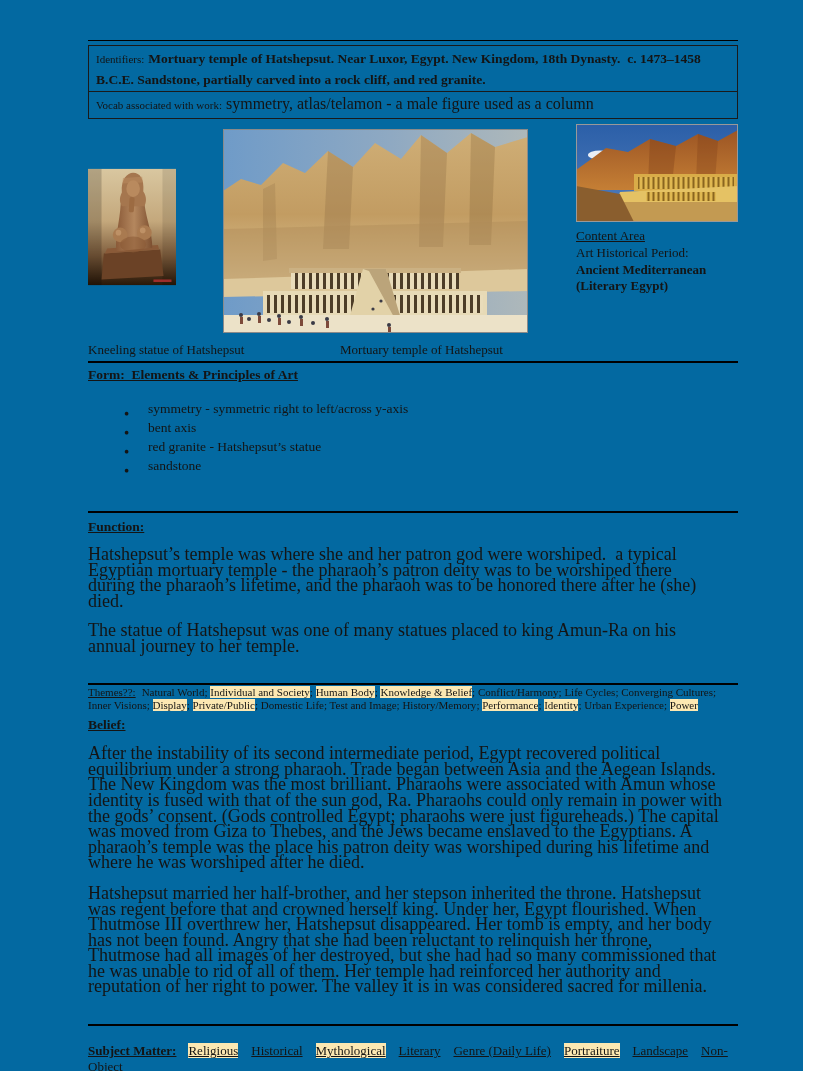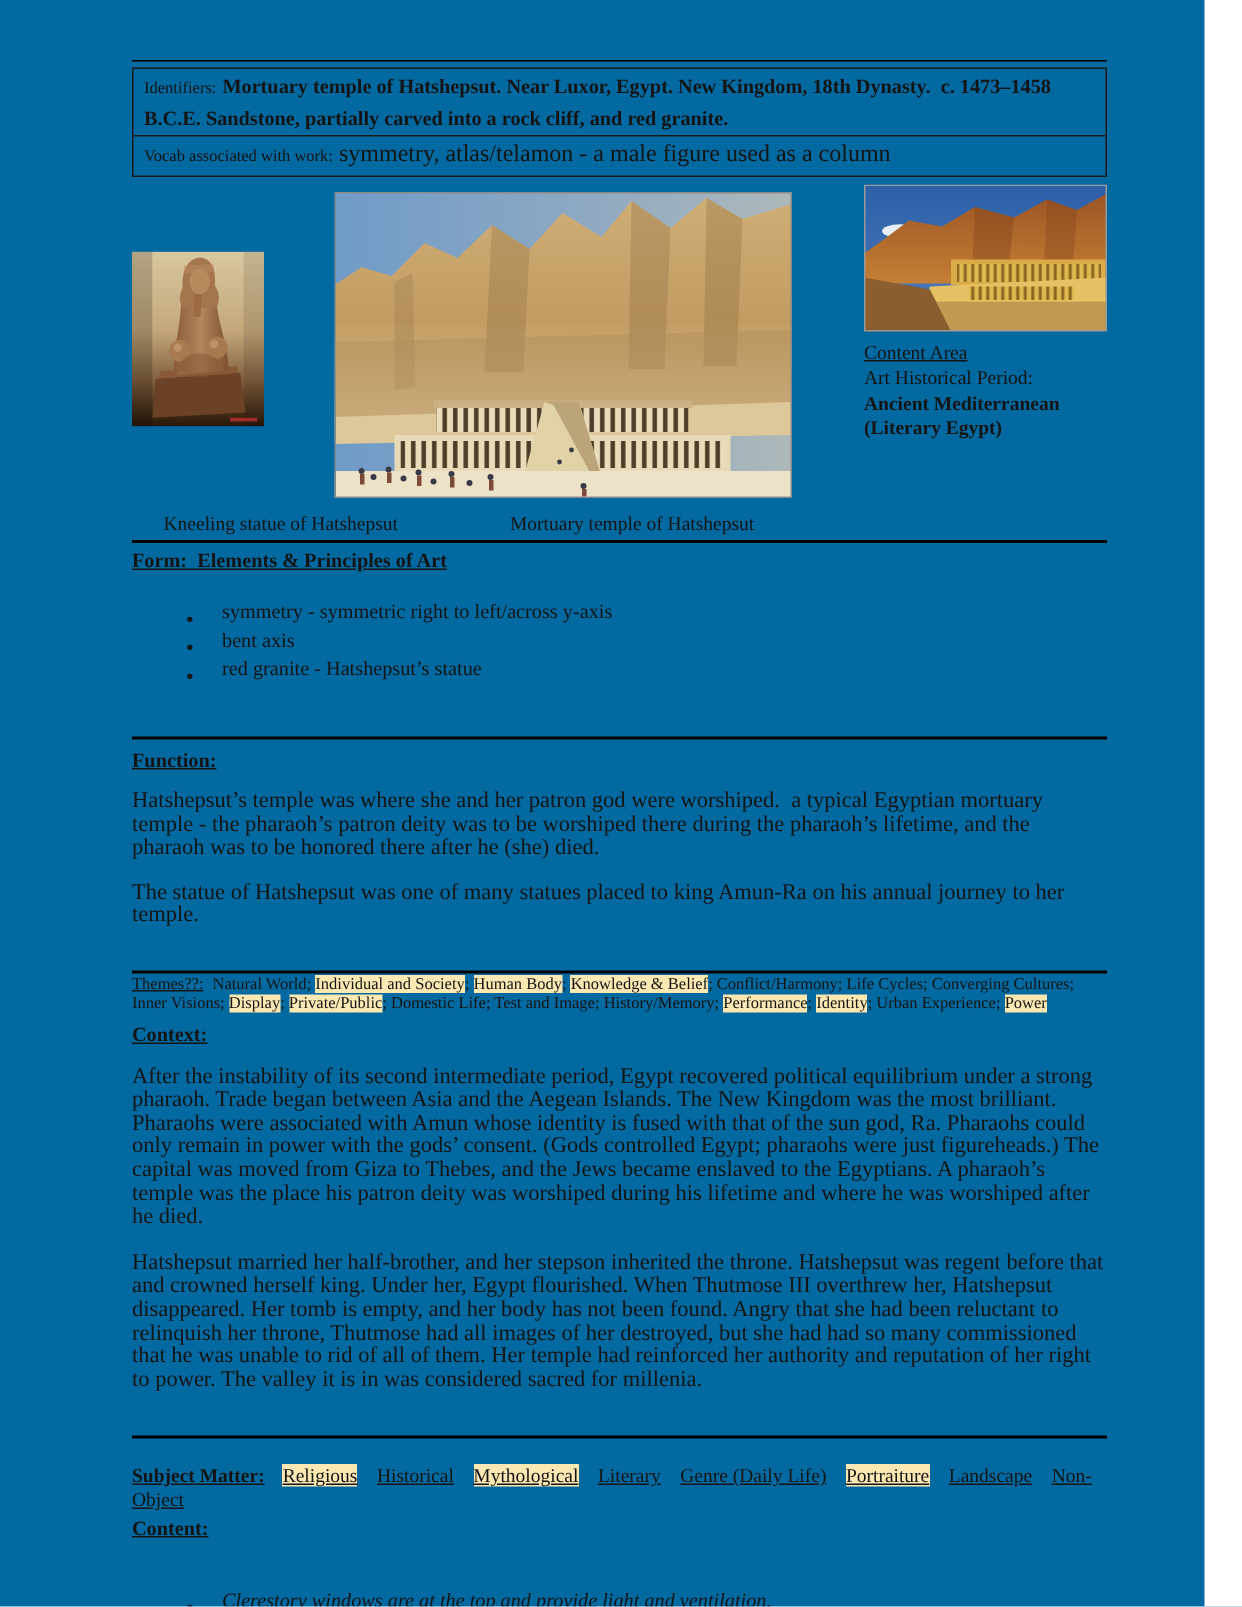--- a/index.html
+++ b/index.html
@@ -30,32 +30,32 @@
   .images-row { display: flex; margin-top: 5px; gap: 35px; }
   .photo { display: block; }
   .temple-wrap { margin-left: 12px; margin-top: 5px; }
   .right-col { margin-left: 13px; width: 164px; font-size: 13px; line-height: 15.8px; }
   .right-col .txt { margin-top: 1px; }
   .content-area-heading { text-decoration: underline; margin-top: 6px !important; }
   .bold { font-weight: bold; }
 
   
   .captions { position: relative; height: 16px; margin-top: 9px; font-size: 13px; }
-  .captions .cap1 { position: absolute; left: 21px; top: 0; }
+  .captions .cap1 { position: absolute; left: 0; top: 0; }
   .captions .cap2 { position: absolute; left: 252px; top: 0; }
 
   .sec-heading {
     font-size: 13.5px; font-weight: bold; text-decoration: underline;
     line-height: 17px; margin: 3px 0 0 0;
   }
   .bullets { margin: 16px 0 0 0; padding: 0 0 0 60px; list-style: none; }
   .bullets li { font-size: 13.5px; line-height: 19px; position: relative; }
   .bullets li::before { content: "●"; position: absolute; left: -24px; top: 4.5px; font-size: 8.5px; }
 
-  .para { margin: 12px 0 0 0; font-size: 15px; line-height: 15.6px; }
+  .para { margin: 12px 16px 0 0; font-size: 18px; line-height: 15.6px; }
 
   .hl { background: var(--hl, #fce8b2); }
 
   .themes-line { margin-top: 1px; font-size: 11px; line-height: 13.3px; }
   .themes-label { text-decoration: underline; margin-right: 6px; }
 
   .subject-line { margin-top: 17px; font-size: 13px; line-height: 16px; }
   .subject-label { font-weight: bold; text-decoration: underline; margin-right: 12px; }
   .subject-line .item { text-decoration: underline; margin-right: 13px; }
 
@@ -222,35 +222,36 @@
     </div>
 
     <hr class="rule" style="margin-top:3px">
 
     <h3 class="sec-heading" data-bind="form_section.heading">Form:  Elements &amp; Principles of Art</h3>
 
     <ul class="bullets">
         <li>symmetry - symmetric right to left/across y-axis</li>
         <li>bent axis</li>
         <li>red granite - Hatshepsut’s statue</li>
+        <li>sandstone</li>
       </ul>
 
     <hr class="rule mt-rule-fn">
 
     <h3 class="sec-heading mt-fn-head" data-bind="function_section.heading">Function:</h3>
     <p class="para" data-bind="function_section.paragraphs.0">Hatshepsut’s temple was where she and her patron god were worshiped.  a typical Egyptian mortuary temple - the pharaoh’s patron deity was to be worshiped there during the pharaoh’s lifetime, and the pharaoh was to be honored there after he (she) died.</p>
     <p class="para mt-p2" data-bind="function_section.paragraphs.1">The statue of Hatshepsut was one of many statues placed to king Amun-Ra on his annual journey to her temple.</p>
 
     <hr class="rule mt-rule-th">
 
     <div class="themes-line">
       <span class="themes-label" data-bind="themes_section.label">Themes??:</span><span><span>Natural World</span>; <span class="hl">Individual and Society</span>; <span class="hl">Human Body</span>; <span class="hl">Knowledge &amp; Belief</span>; <span>Conflict/Harmony</span>; <span>Life Cycles</span>; <span>Converging Cultures</span>; <span>Inner Visions</span>; <span class="hl">Display</span>; <span class="hl">Private/Public</span>; <span>Domestic Life</span>; <span>Test and Image</span>; <span>History/Memory</span>; <span class="hl">Performance</span>; <span class="hl">Identity</span>; <span>Urban Experience</span>; <span class="hl">Power</span></span>
     </div>
 
-    <h3 class="sec-heading" style="margin-top:4px" data-bind="context_section.heading">Context:</h3>
+    <h3 class="sec-heading" style="margin-top:4px" data-bind="context_section.heading">Belief:</h3>
     <p class="para" style="margin-top:13px" data-bind="context_section.paragraphs.0">After the instability of its second intermediate period, Egypt recovered political equilibrium under a strong pharaoh. Trade began between Asia and the Aegean Islands. The New Kingdom was the most brilliant. Pharaohs were associated with Amun whose identity is fused with that of the sun god, Ra. Pharaohs could only remain in power with the gods’ consent. (Gods controlled Egypt; pharaohs were just figureheads.) The capital was moved from Giza to Thebes, and the Jews became enslaved to the Egyptians. A pharaoh’s temple was the place his patron deity was worshiped during his lifetime and where he was worshiped after he died.</p>
     <p class="para mt-ctx-p2" data-bind="context_section.paragraphs.1">Hatshepsut married her half-brother, and her stepson inherited the throne. Hatshepsut was regent before that and crowned herself king. Under her, Egypt flourished. When Thutmose III overthrew her, Hatshepsut disappeared. Her tomb is empty, and her body has not been found. Angry that she had been reluctant to relinquish her throne, Thutmose had all images of her destroyed, but she had had so many commissioned that he was unable to rid of all of them. Her temple had reinforced her authority and reputation of her right to power. The valley it is in was considered sacred for millenia.</p>
 
     <hr class="rule mt-rule-sm">
 
     <div class="subject-line">
       <span class="subject-label" data-bind="subject_section.label">Subject Matter:</span><span><span class="item hl">Religious</span><span class="item">Historical</span><span class="item hl">Mythological</span><span class="item">Literary</span><span class="item">Genre (Daily Life)</span><span class="item hl">Portraiture</span><span class="item">Landscape</span><span class="item">Non-Object</span></span>
     </div>
 
     <h3 class="sec-heading" style="margin-top:2px" data-bind="content_section.heading">Content:</h3>

